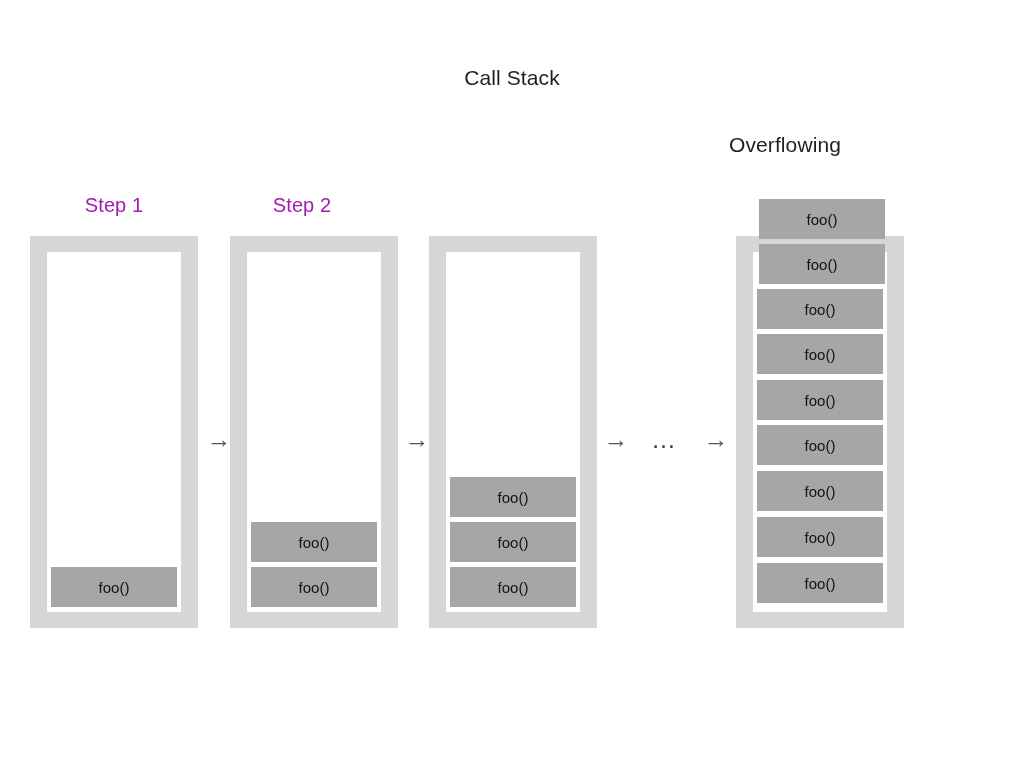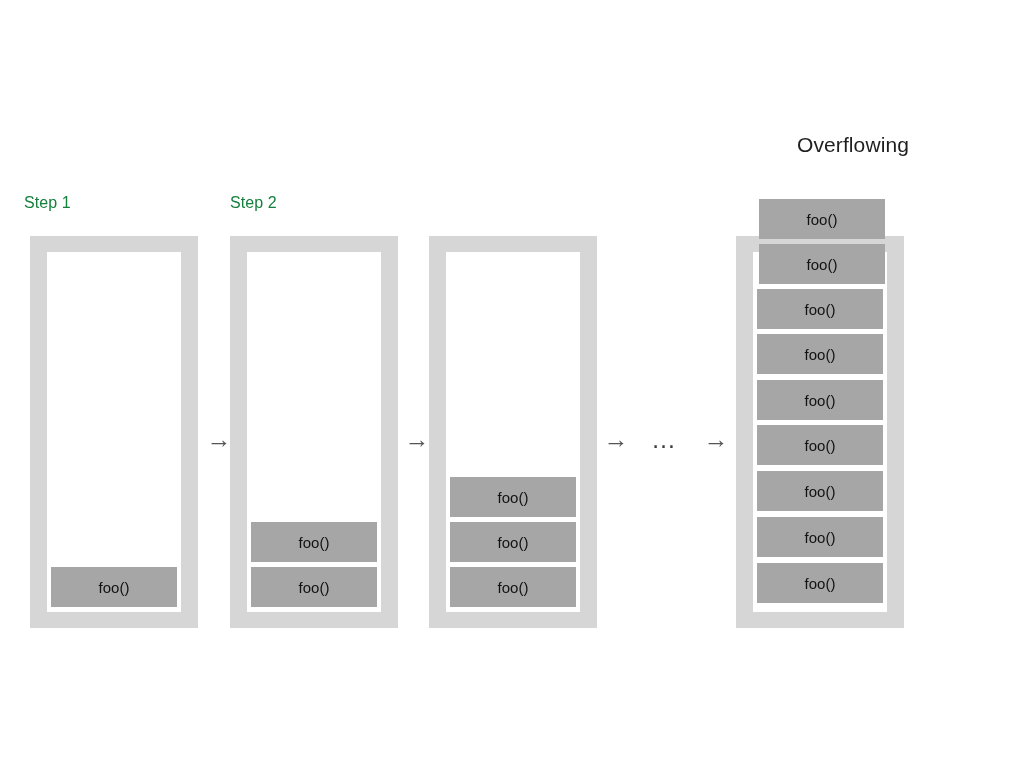--- a/index.html
+++ b/index.html
@@ -34,32 +34,33 @@
     font-size: 21px;
     color: #1f1f1f;
     letter-spacing: 0.1px;
   }
 
   .overflow-title {
     position: absolute;
     left: 729px;
     width: 180px;
     top: 133px;
-    text-align: right;
+    text-align: left;
     font-size: 21px;
     color: #1f1f1f;
     letter-spacing: 0.1px;
   }
 
   .step-label {
     position: absolute;
     top: 194px;
     width: 180px;
-    font-size: 16px;
-    color: #15803d;
+    text-align: center;
+    font-size: 20px;
+    color: #a21caf;
     letter-spacing: 0.1px;
   }
 
   
   .stack-column {
     position: absolute;
     top: 236px;
     width: 168px;
     height: 392px;
   }
@@ -184,25 +185,26 @@
     line-height: 26px;
     color: #3d3d3d;
     letter-spacing: 1px;
   }
 </style>
 </head>
 <body>
 
 <div id="canvas">
 
+  <div class="diagram-title">Call Stack</div>
 
   <div class="overflow-title">Overflowing</div>
 
   <div class="step-label" style="left:24px;">Step 1</div>
-  <div class="step-label" style="left:230px;">Step 2</div>
+  <div class="step-label" style="left:212px;">Step 2</div>
 
   <div class="stack-column" style="left:30px;">
     <div class="stack-outer"></div>
     <div class="stack-inner">
       <div class="frame">foo()</div>
     </div>
   </div>
 
   <div class="stack-column" style="left:230px;">
     <div class="stack-outer"></div>

